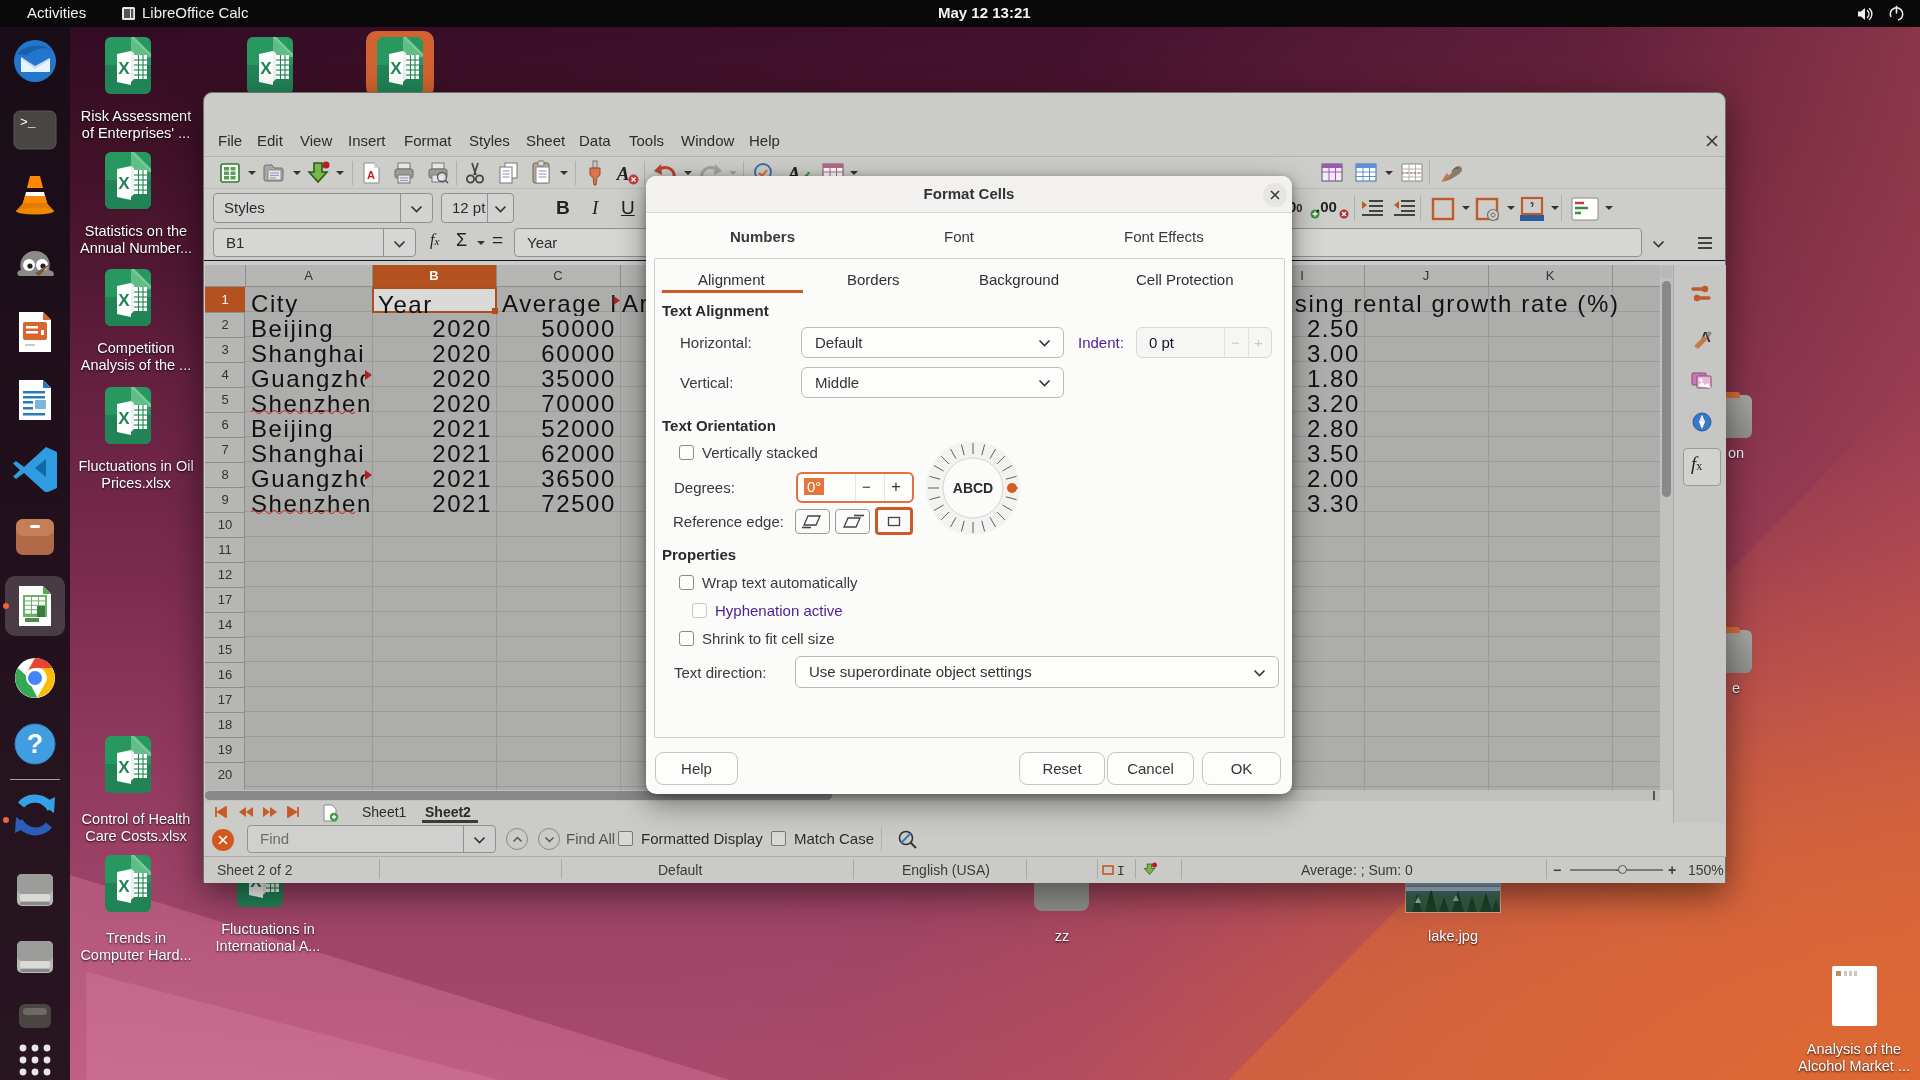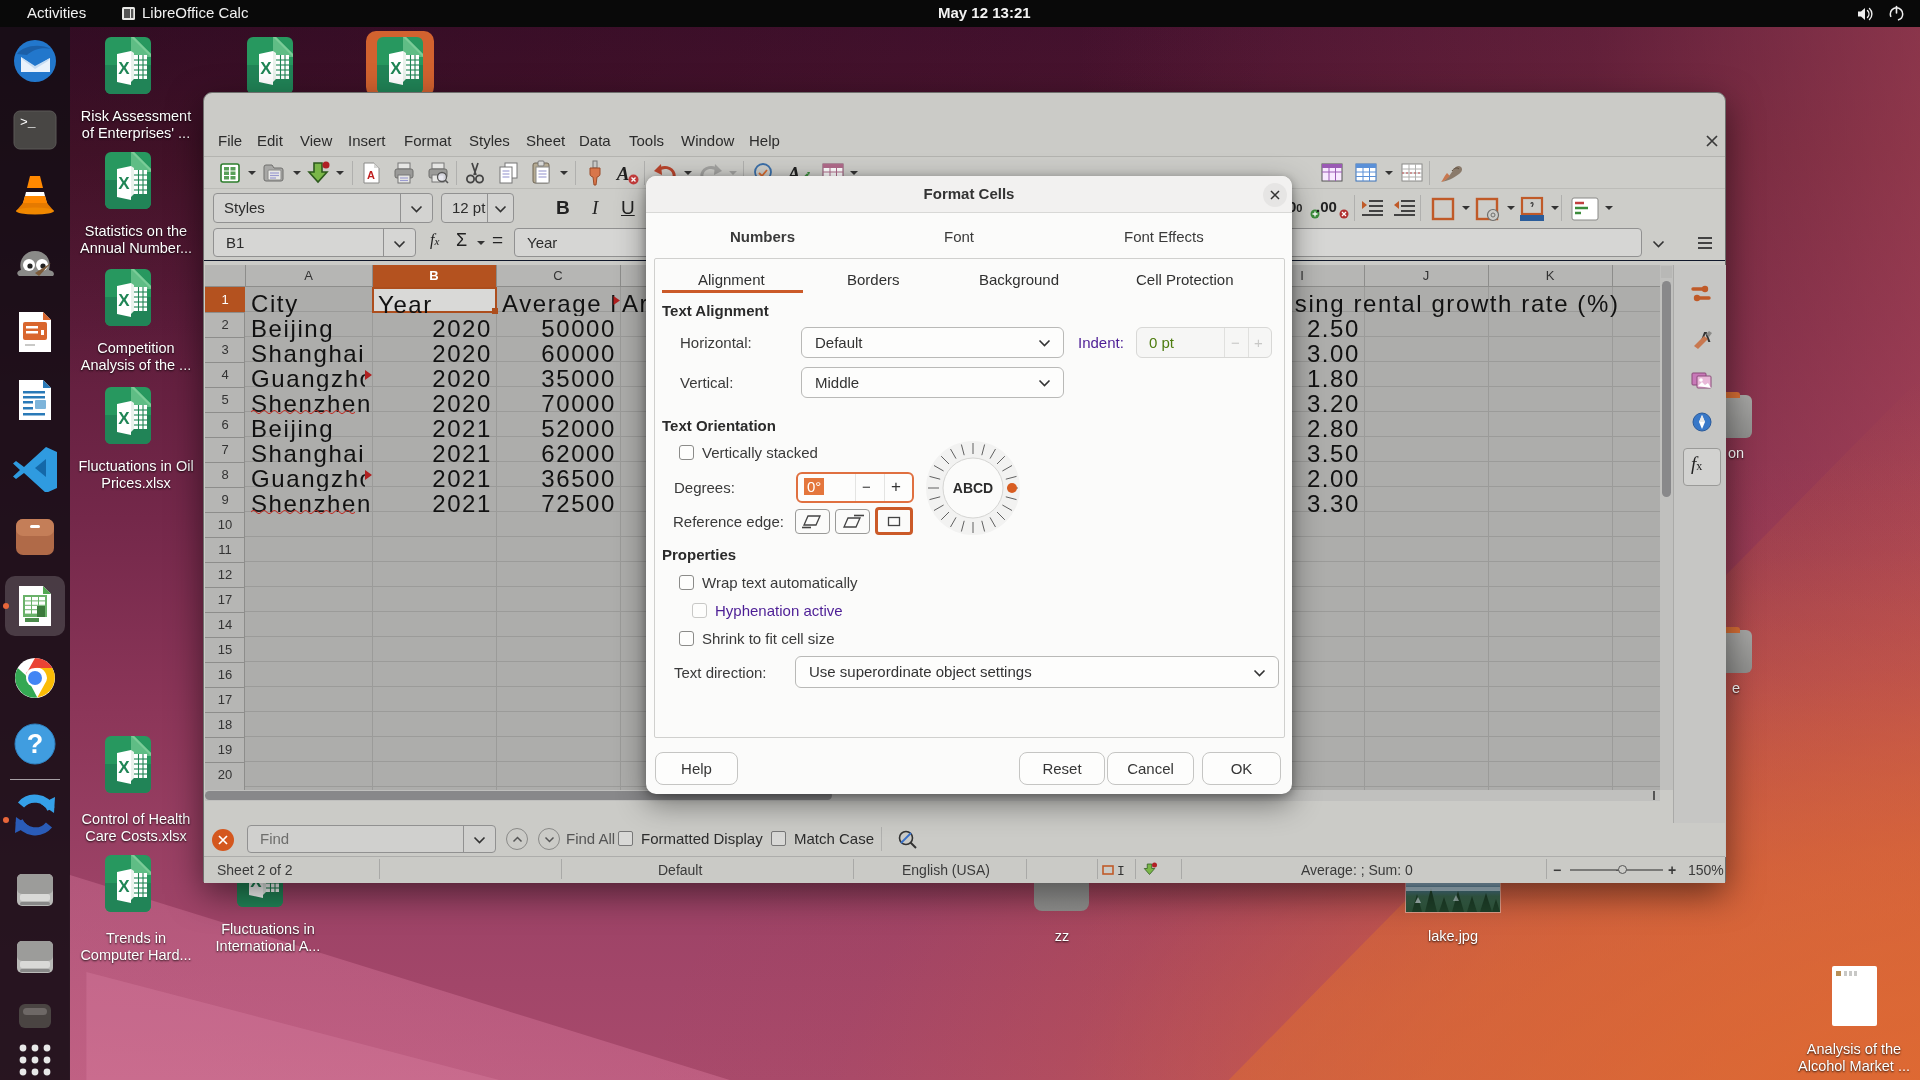--- a/index.html
+++ b/index.html
@@ -668,20 +668,42 @@
           <path d="M11 4l3 7-3 7-3-7z" fill="#fff"></path>
           <path d="M11 4l3 7h-6z" fill="#e8e8e8"></path>
         </svg>
  <div class="abs" style="left:9px;top:183px;width:38px;height:38px;background:#d2d2d0;border:1px solid #9a9a98;border-radius:4px;"></div>
  <span class="abs" style="left:17px;top:188px;font-size:19px;font-style:italic;font-family:'Liberation Serif',serif;color:#222;">f<span style="font-size:12px;font-style:normal;">x</span></span>
 </div>
 <div id="hscroll">
         <div id="hthumb"></div>
         <div class="abs" style="left:1448px;top:1px;width:2px;height:9px;background:#555;"></div>
       </div>
+<div id="tabsbar">
+ <svg class="abs" style="left:10px;top:5px;" width="14" height="12" viewBox="0 0 14 12">
+          <path d="M2 1v10M12 1L4 6l8 5z" stroke="#c75a28" stroke-width="1.8" fill="#c75a28"></path>
+        </svg>
+ <svg class="abs" style="left:34px;top:5px;" width="16" height="12" viewBox="0 0 16 12">
+          <path d="M8 1L1 6l7 5zM15 1L8 6l7 5z" fill="#c75a28"></path>
+        </svg>
+ <svg class="abs" style="left:58px;top:5px;" width="16" height="12" viewBox="0 0 16 12">
+          <path d="M1 1l7 5-7 5zM8 1l7 5-7 5z" fill="#c75a28"></path>
+        </svg>
+ <svg class="abs" style="left:82px;top:5px;" width="14" height="12" viewBox="0 0 14 12">
+          <path d="M12 1v10M2 1l8 5-8 5z" stroke="#c75a28" stroke-width="1.8" fill="#c75a28"></path>
+        </svg>
+ <svg class="abs" style="left:117px;top:3px;" width="18" height="18" viewBox="0 0 18 18">
+          <path d="M3 1h8l4 4v12H3z" fill="#fff" stroke="#8a8a88"></path>
+          <circle cx="13" cy="13" r="4.2" fill="#3c9a3c"></circle>
+          <path d="M13 10.8v4.4M10.8 13h4.4" stroke="#fff" stroke-width="1.4"></path>
+        </svg>
+ <span class="abs" style="left:158px;top:3px;">Sheet1</span>
+ <span class="abs" style="left:221px;top:3px;font-weight:bold;">Sheet2</span>
+ <div class="abs" style="left:218px;top:19px;width:56px;height:2.5px;background:#3a3a3a;"></div>
+</div>
 <div id="findbar">
  <div class="abs" style="left:8px;top:6px;width:22px;height:22px;border-radius:50%;background:#d4571e;"></div>
  <svg class="abs" style="left:13px;top:11px;" width="12" height="12">
           <path d="M2 2l8 8M10 2l-8 8" stroke="#fff" stroke-width="1.7"></path>
         </svg>
  <div class="field" style="left:43px;top:2px;width:249px;height:28px;line-height:26px;padding-left:12px;color:#6e6e6c;background:#d0d0ce;">Find</div>
  <div class="abs" style="left:259px;top:2px;width:33px;height:28px;border-left:1px solid #919191;"></div>
  <svg class="abs" style="left:269px;top:13px;" width="13" height="8">
           <path d="M1.5 1.5l5 5 5-5" fill="none" stroke="#333" stroke-width="1.6"></path>
         </svg>
@@ -751,21 +773,21 @@
 <span class="stab" style="left:333px;">Background</span>
 <span class="stab" style="left:490px;">Cell Protection</span>
 <div class="abs" style="left:16px;top:114px;width:141px;height:3px;background:#cb5a28;"></div>
 <div class="hding" style="left:16px;top:126px;">Text Alignment</div>
 <div class="dlbl" style="left:34px;top:158px;">Horizontal:</div>
 <div class="combo" style="left:155px;top:151px;width:263px;">Default<svg class="chev" width="13" height="29" style="top:11px;">
           <path d="M1.5 1.5l5 5 5-5" fill="none" stroke="#333" stroke-width="1.6"></path>
         </svg></div>
 <div class="dlbl ddis" style="left:432px;top:158px;">Indent:</div>
 <div class="abs" style="left:490px;top:151px;width:136px;height:31px;border:1px solid #d8d8d6;border-radius:6px;background:#f6f6f5;">
- <span class="abs" style="left:12px;top:6px;color:#4d7c0f;">0 pt</span>
+ <span class="abs" style="left:12px;top:6px;color:#0f172a;">0 pt</span>
  <div class="abs" style="left:87px;top:0;width:1px;height:29px;background:#e0e0de;"></div>
  <div class="abs" style="left:111px;top:0;width:1px;height:29px;background:#e0e0de;"></div>
  <span class="abs" style="left:94px;top:6px;color:#c8c8c6;">−</span>
  <span class="abs" style="left:117px;top:6px;color:#c8c8c6;">+</span>
 </div>
 <div class="dlbl" style="left:34px;top:198px;">Vertical:</div>
 <div class="combo" style="left:155px;top:191px;width:263px;">Middle<svg class="chev" width="13" height="29" style="top:11px;">
           <path d="M1.5 1.5l5 5 5-5" fill="none" stroke="#333" stroke-width="1.6"></path>
         </svg></div>
 <div class="hding" style="left:16px;top:241px;">Text Orientation</div>

